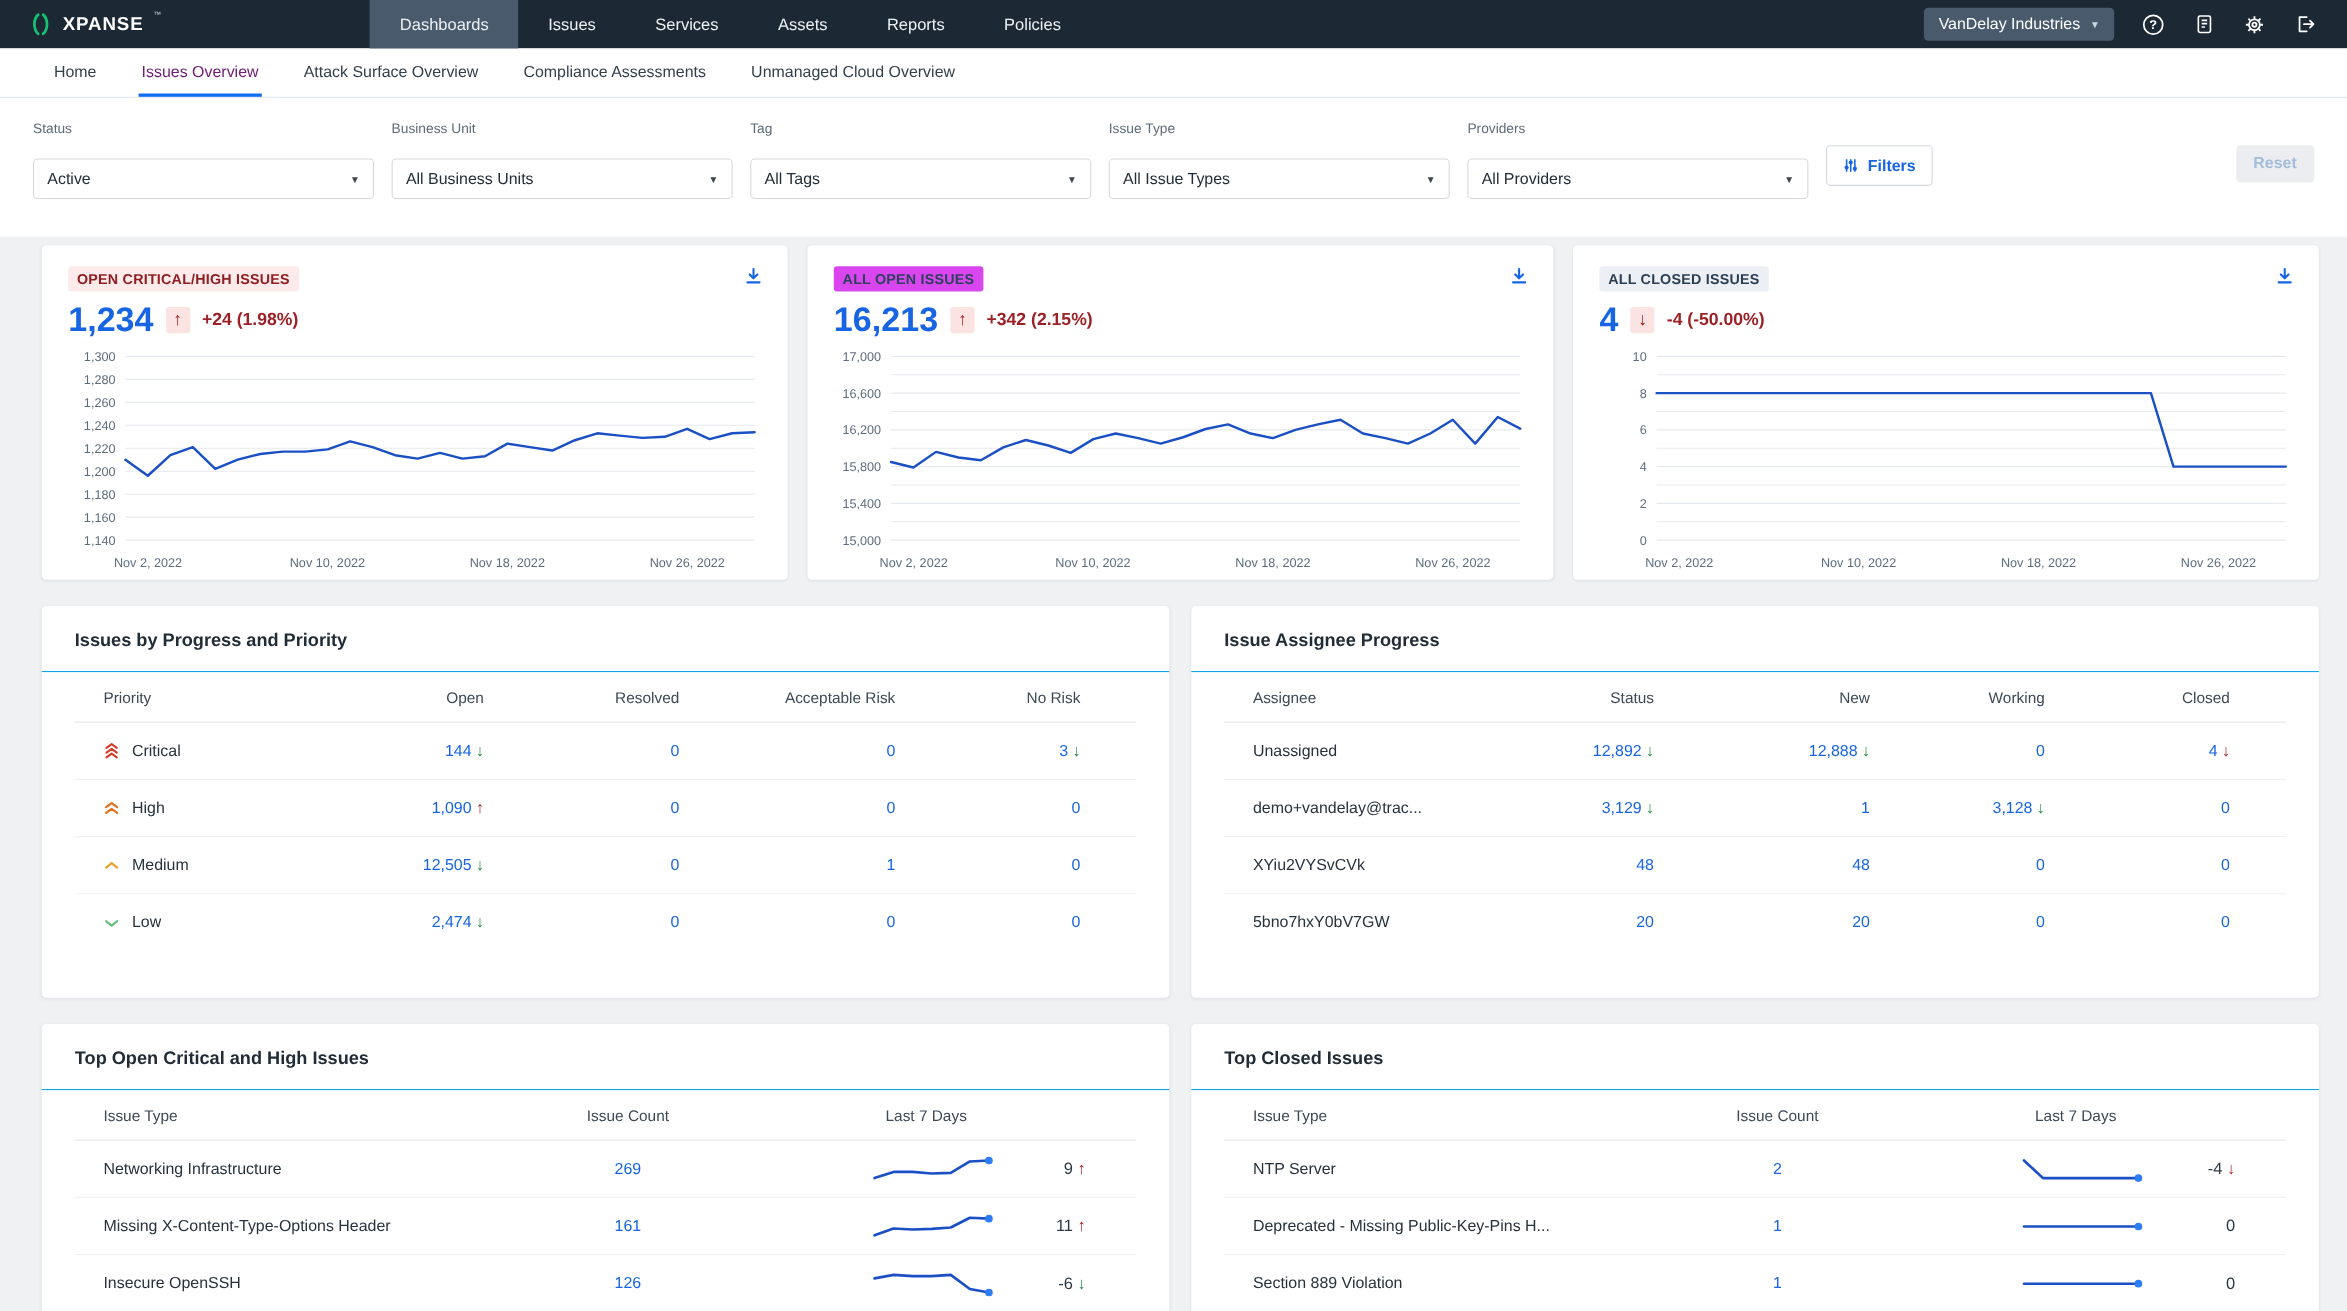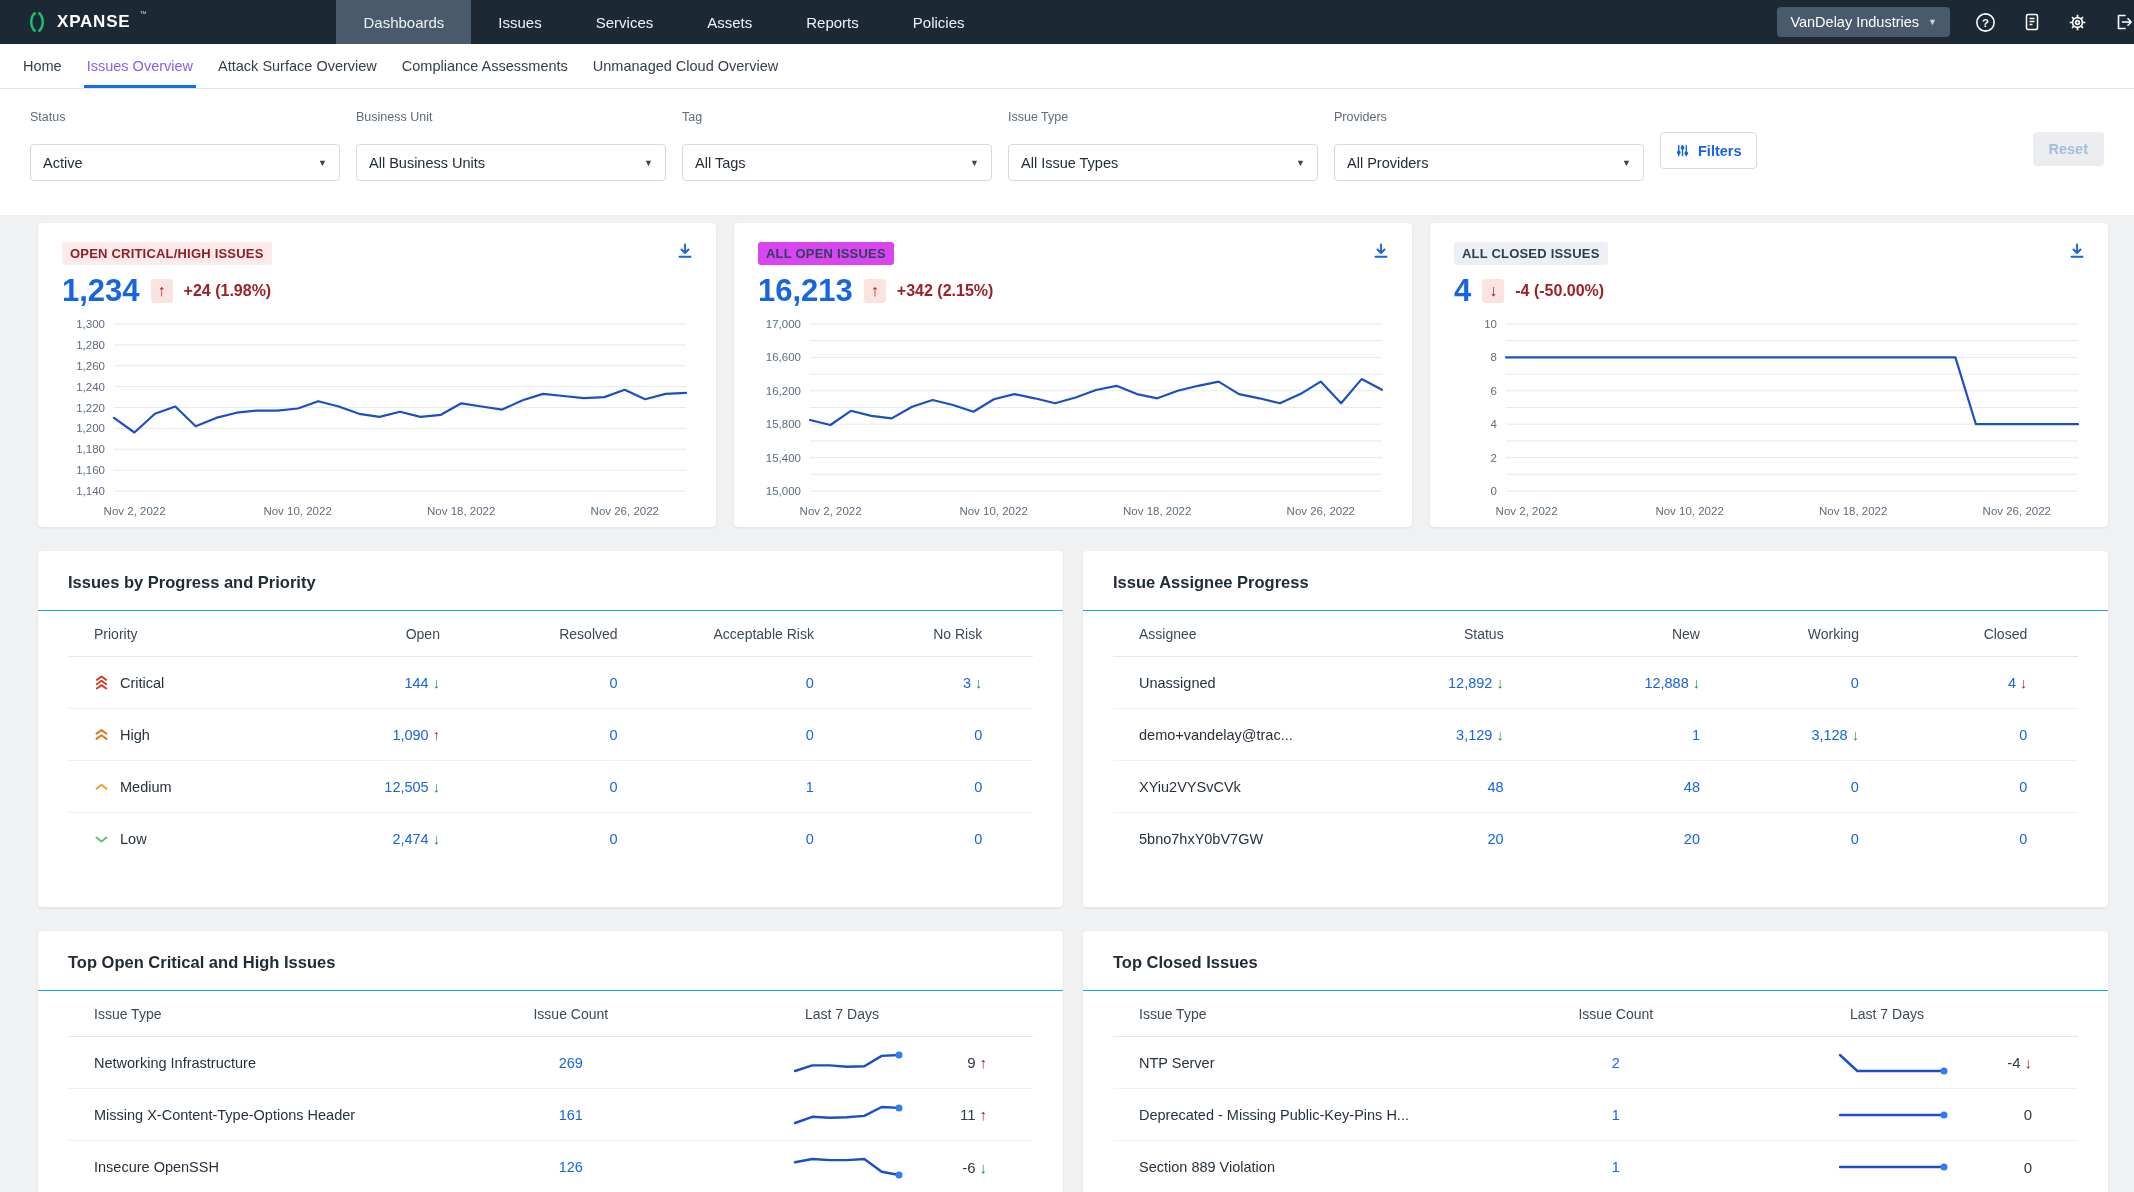--- a/index.html
+++ b/index.html
@@ -7,30 +7,30 @@
     font-family:"Liberation Sans", sans-serif; color:#2c3844; }
 
   
   .topnav { height:44px; background:#1c2935; display:flex; align-items:stretch; color:#fff; }
   .brand { display:flex; align-items:center; gap:9px; padding:0 10px 0 26px; }
   .brand-text { font-size:17px; font-weight:700; letter-spacing:.8px; color:#fff; }
   .brand-tm { font-size:7px; color:#c7d0d8; align-self:flex-start; margin-top:10px; }
   .nav-items { display:flex; margin-left:180px; }
   .nav-item { display:flex; align-items:center; padding:0 27px; font-size:15px; color:#eef2f5; cursor:pointer; }
   .nav-item.active { background:#485a6b; }
-  .nav-right { margin-left:auto; display:flex; align-items:center; gap:25px; }
+  .nav-right { margin-left:auto; display:flex; align-items:center; gap:25px; padding-right:28px; }
   .org-btn { background:#485a6b; border:none; color:#fff; height:30px; border-radius:4px;
     padding:0 13px; font-size:14.5px; font-family:inherit; display:flex; align-items:center; gap:9px; cursor:pointer; }
   .org-caret { font-size:9px; color:#cdd6dd; }
   .nav-icon { width:21px; height:21px; display:flex; align-items:center; justify-content:center; cursor:pointer; }
 
   
-  .tabbar { height:45px; background:#fff; border-bottom:1px solid #e2e5e9; display:flex; padding:0 23px; gap:25px; }
+  .tabbar { height:45px; background:#fff; border-bottom:1px solid #e2e5e9; display:flex; padding:0 49px; gap:41px; }
   .tab { display:flex; align-items:center; font-size:14.5px; color:#333f4b; position:relative; cursor:pointer; }
-  .tab.active { color:#8b5cf6; }
+  .tab.active { color:#701a75; }
   .tab.active::after { content:""; position:absolute; left:-3px; right:-3px; bottom:0; height:3px; background:#0f6ef0; }
 
   
   .filterbar { height:126px; background:#fff; display:flex; align-items:flex-start; padding:21px 30px 0 30px; gap:16px; }
   .fgroup { display:flex; flex-direction:column; }
   .flabel { font-size:12.5px; color:#5f6b78; margin-bottom:20px; }
   .fselect { width:310px; height:37px; background:#fff; border:1px solid #d5d9dd; border-radius:4px;
     display:flex; align-items:center; justify-content:space-between; padding:0 12px; font-size:14.5px; color:#222d38; cursor:pointer; }
   .fcaret { font-size:9px; color:#3c4650; }
   .filters-btn { margin-top:22px; height:37px; background:#fff; border:1px solid #d5d9dd; border-radius:4px;

